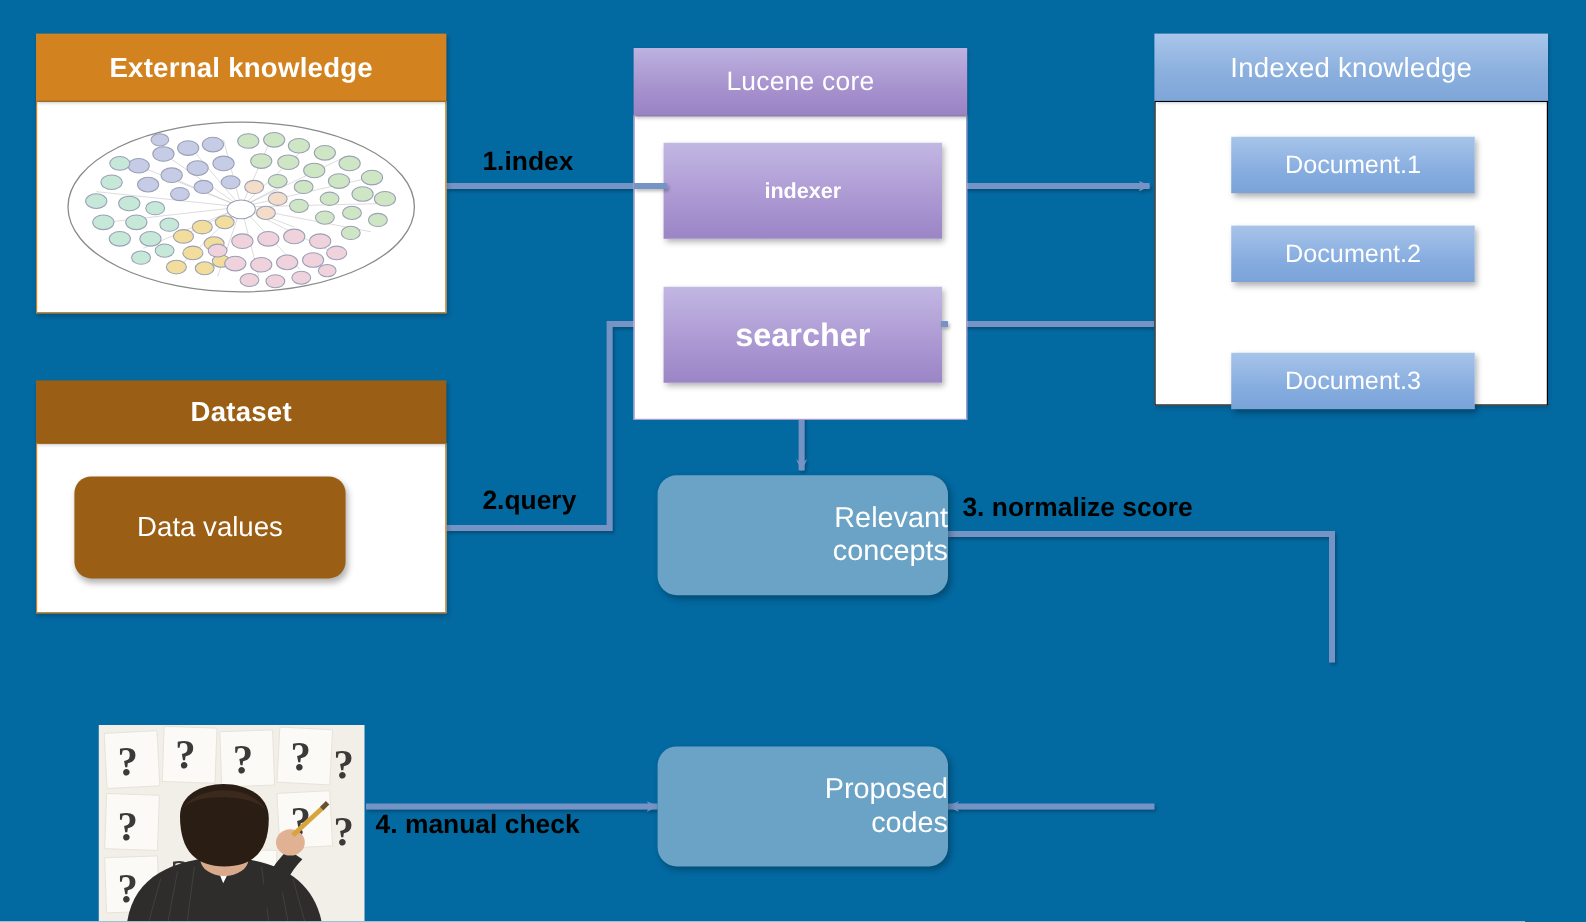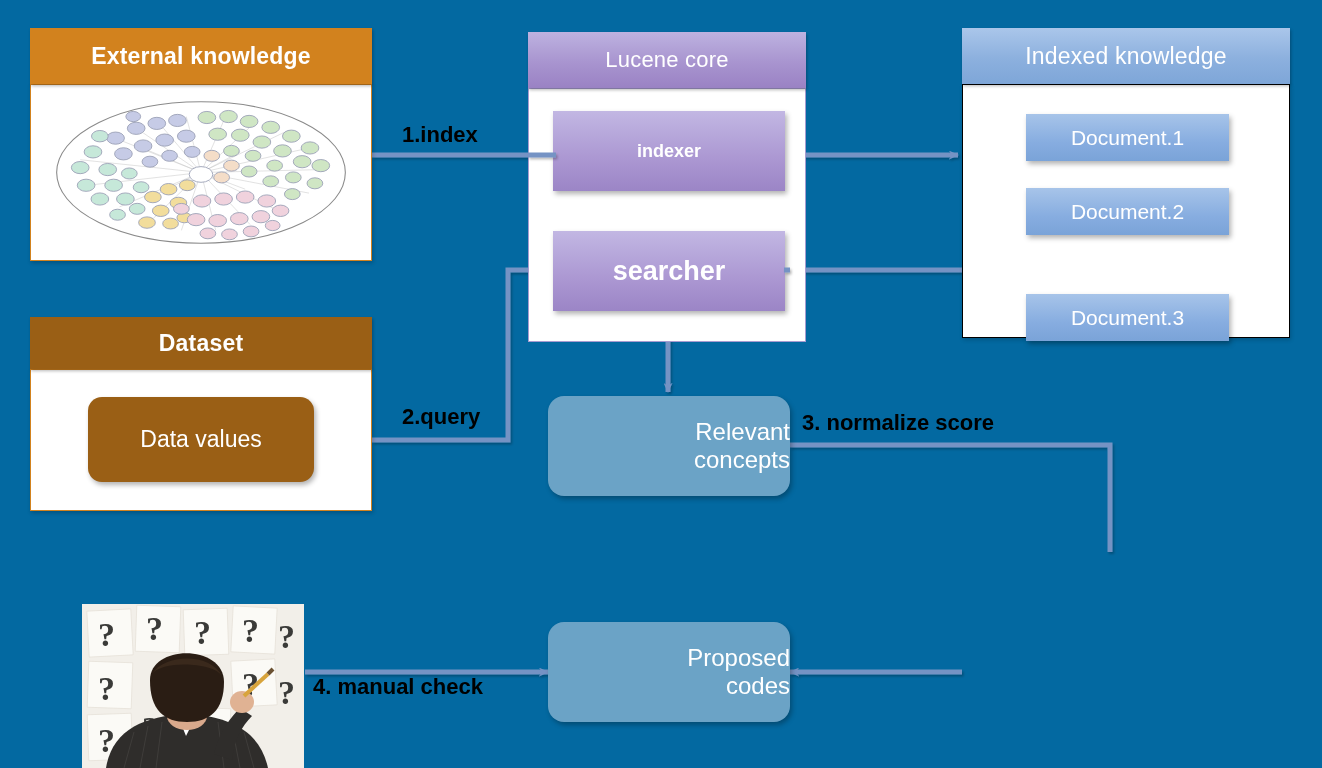--- a/index.html
+++ b/index.html
@@ -71,21 +71,20 @@
     box-shadow: 2px 3px 5px rgba(0,0,0,.30);
   }
   .chip-blue {
     background: linear-gradient(180deg, #a7c4e9 0%, #87ade0 60%, #7aa3d8 100%);
     box-shadow: 2px 3px 5px rgba(0,0,0,.30);
   }
   .chip-brown {
     background: #9a5f15;
     border-radius: 14px;
     box-shadow: 2px 3px 5px rgba(0,0,0,.30);
-    margin-left: 26px;
   }
 
   
   .node-round {
     position: absolute;
     box-sizing: border-box;
     background: #6ba3c6;
     border-radius: 16px;
     display: flex;
     flex-direction: column;
@@ -301,21 +300,21 @@
     <div class="panel-header hdr-brown" style="height:52px; font-size:23px; font-weight:bold;">
       <span>Dataset</span>
     </div>
     <div class="panel-body body-orange" style="height:142px;">
       <div class="chip chip-brown" style="left:31px; top:27px; width:226px; height:85px; font-size:23px;">
         <span>Data values</span>
       </div>
     </div>
   </div>
 
-  <div class="panel" style="left:528px; top:32px; width:278px;">
+  <div class="panel" style="left:528px; top:40px; width:278px;">
     <div class="panel-header hdr-purple" style="height:56px; font-size:22px;">
       <span>Lucene core</span>
     </div>
     <div class="panel-body body-purple" style="height:254px;">
       <div class="chip chip-purple" style="left:24px; top:22px; width:232px; height:80px; font-size:18px; font-weight:bold;">
         <span>indexer</span>
       </div>
       <div class="chip chip-purple" style="left:24px; top:142px; width:232px; height:80px; font-size:27px; font-weight:bold;">
         <span>searcher</span>
       </div>

